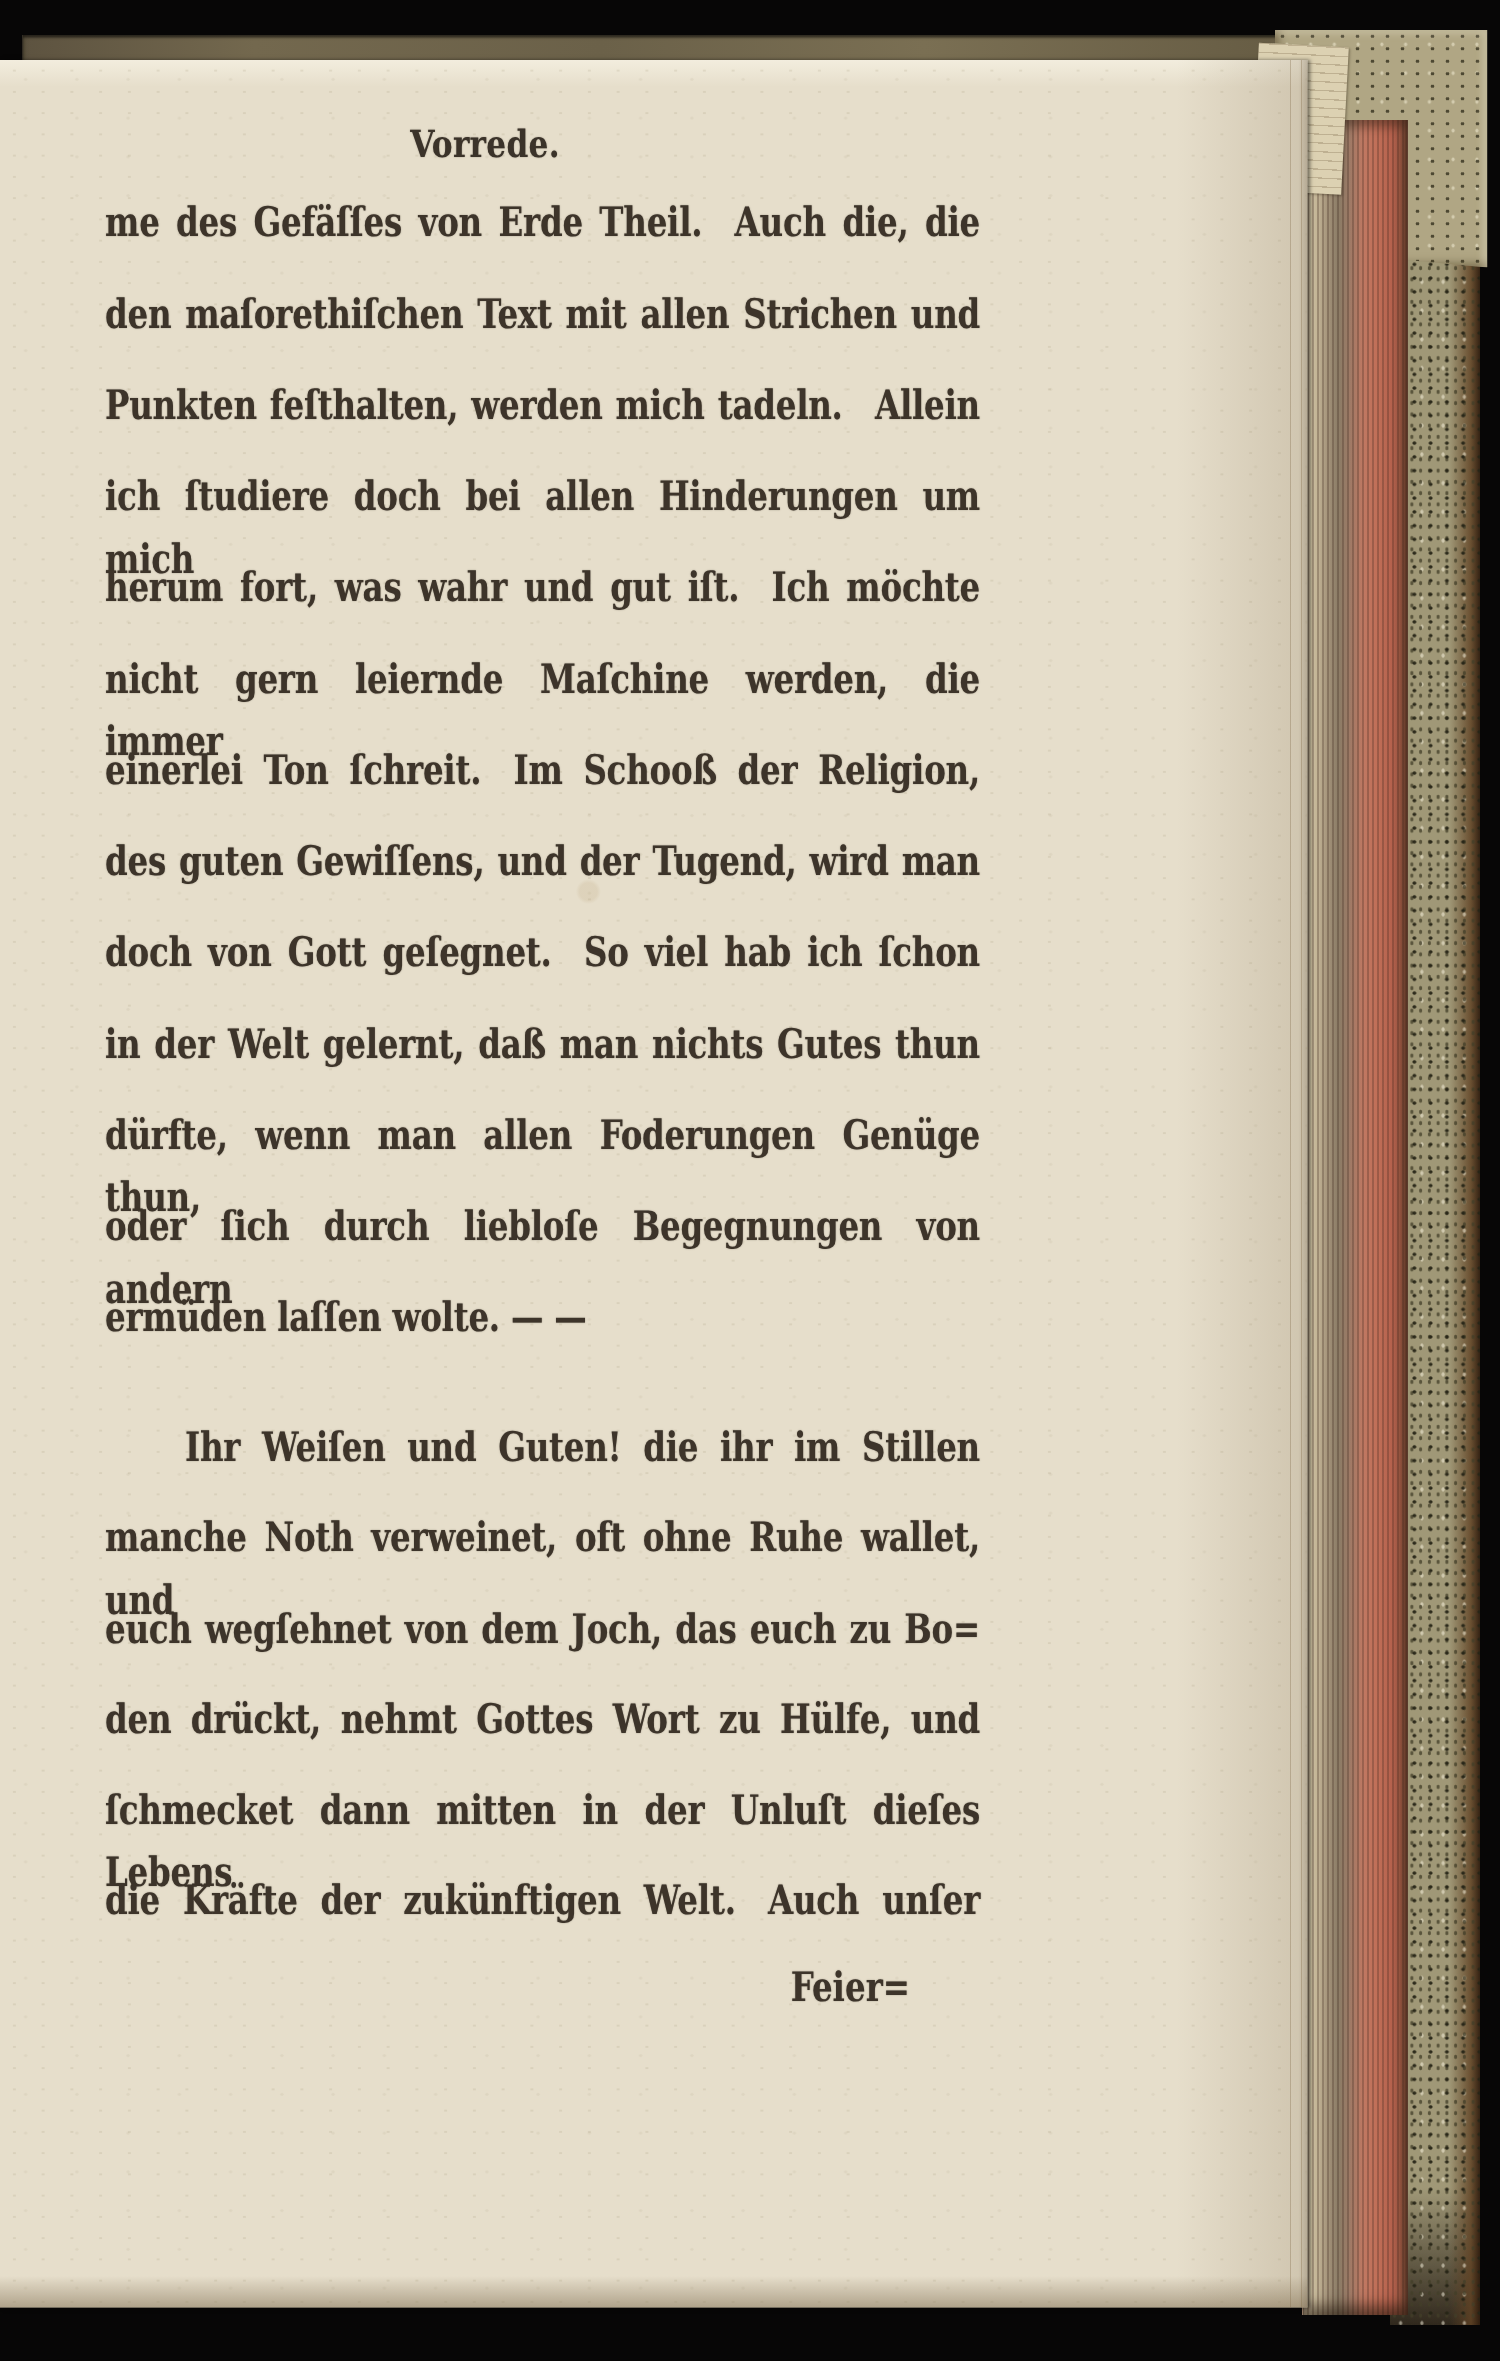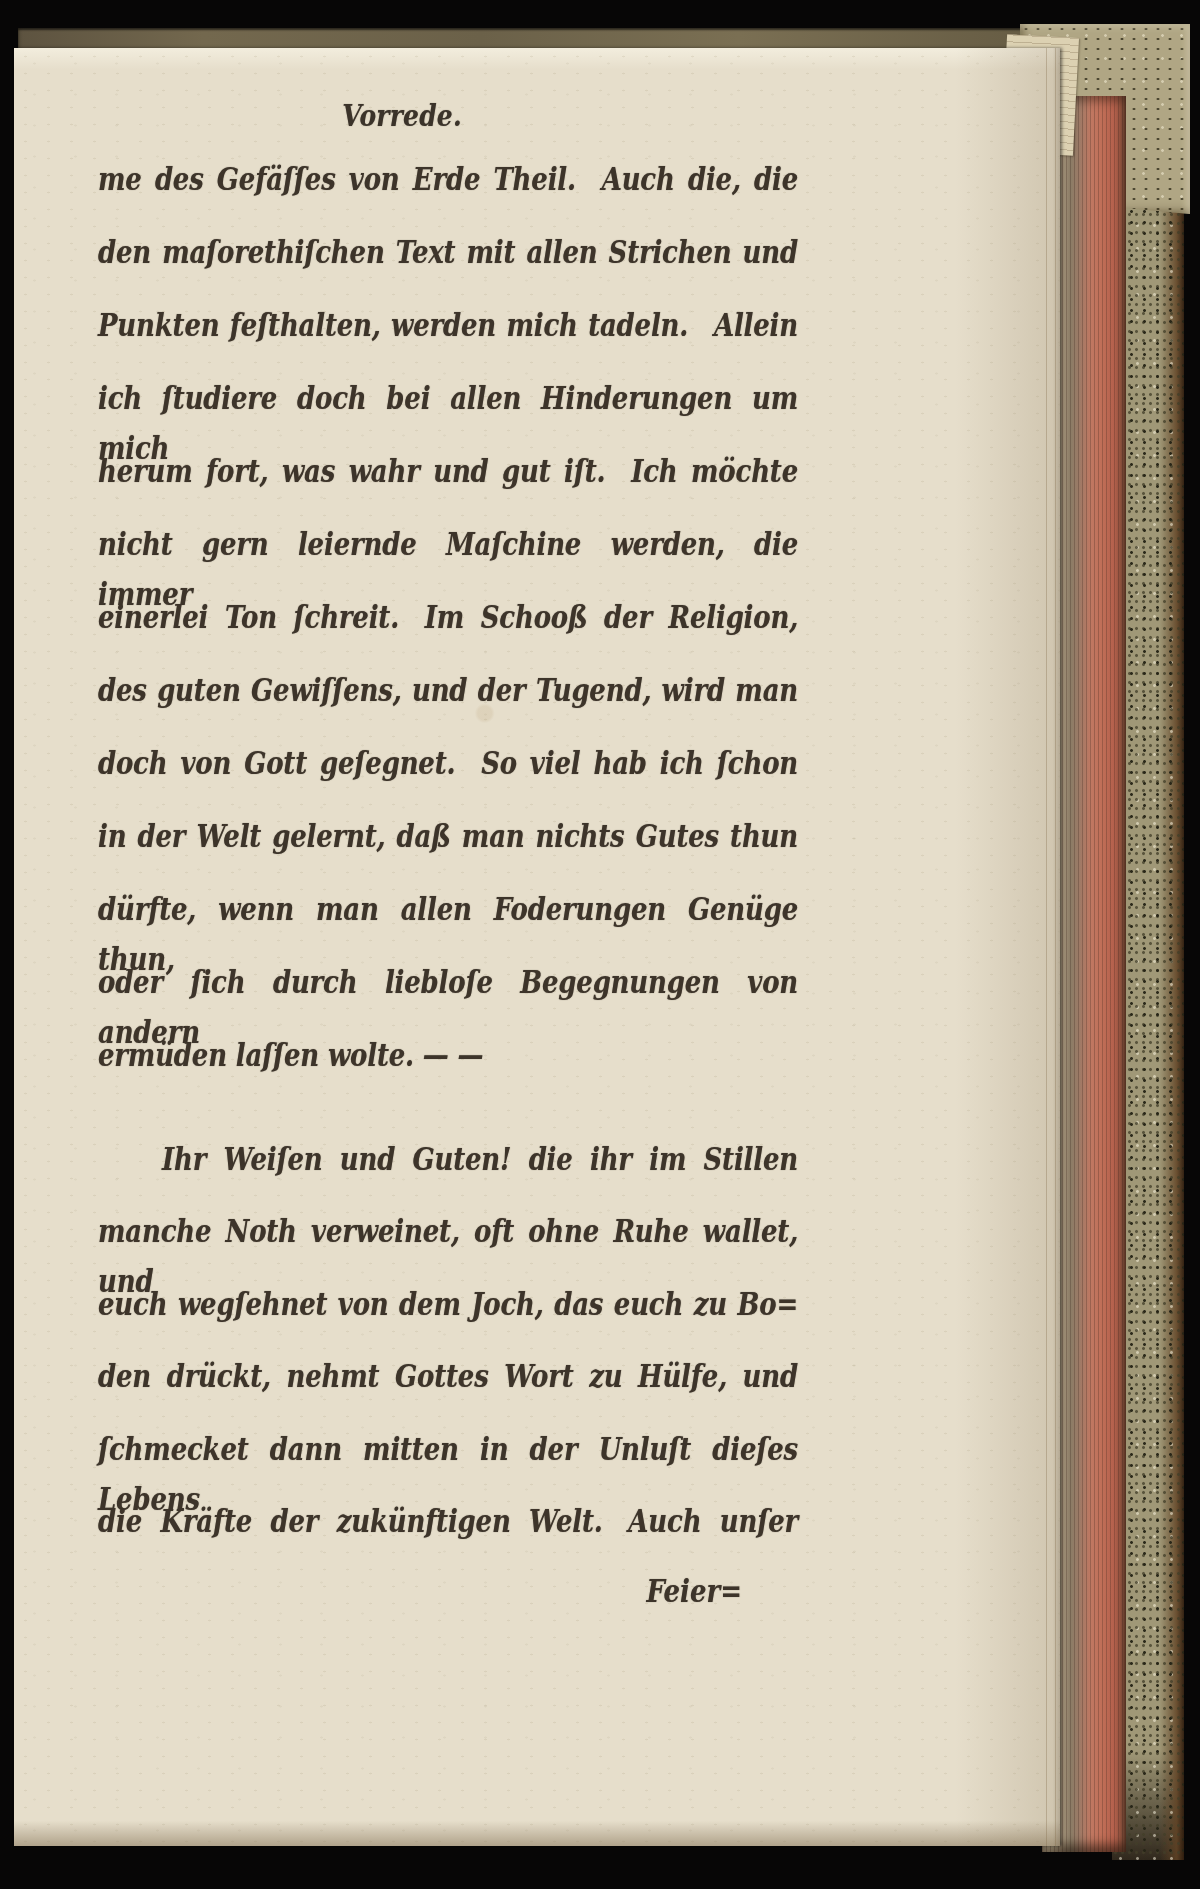--- a/index.html
+++ b/index.html
@@ -32,30 +32,30 @@
     background-color:#a09877;
     background-image:
       radial-gradient(rgba(38,36,22,.95) 1.2px, transparent 1.9px),
       radial-gradient(rgba(66,62,40,.75) 1px, transparent 1.6px),
       radial-gradient(rgba(255,250,230,.5) 1px, transparent 1.5px),
       linear-gradient(90deg, rgba(80,55,30,0) 66%, rgba(96,66,36,.85) 90%, rgba(46,28,14,.95) 100%),
       linear-gradient(180deg, rgba(120,90,50,.5) 0%, rgba(0,0,0,0) 6%, rgba(0,0,0,0) 94%, rgba(20,12,6,.8) 100%);
     background-size:13px 11px,7px 9px,17px 23px,100% 100%,100% 100%;}
 
   
-  .paper{position:absolute;left:14px;top:48px;width:1046px;height:1798px;
+  .paper{position:absolute;left:0;top:48px;width:1046px;height:1798px;
     background-color:#e6decb;
     background-image:
       radial-gradient(circle at 45% 37%, rgba(170,140,90,.14) 0 7px, transparent 10px),
       radial-gradient(rgba(150,138,105,.16) 1px, transparent 1.5px),
       radial-gradient(rgba(150,138,105,.11) 1px, transparent 1.7px),
       linear-gradient(90deg, rgba(0,0,0,0) 90%, rgba(125,105,72,.20) 99.3%, rgba(90,72,46,.35) 100%),
       linear-gradient(180deg, rgba(255,252,240,.5) 0%, rgba(0,0,0,0) 1.2%, rgba(0,0,0,0) 98.6%, rgba(110,90,60,.45) 100%);
     background-size:100% 100%,23px 17px,41px 31px,100% 100%,100% 100%;
-    box-shadow:2px 0 3px rgba(0,0,0,.5);font-style:italic;}
+    box-shadow:2px 0 3px rgba(0,0,0,.5);}
   .crease{position:absolute;right:2px;top:0;width:16px;height:100%;
     background:repeating-linear-gradient(90deg,transparent 0 4px,rgba(128,106,72,.34) 4px 5px,transparent 5px 9px);}
 
   
   .tline{position:absolute;left:84px;width:700px;height:44px;line-height:40px;
     font-size:26px;font-weight:700;color:#3d342a;letter-spacing:-0.2px;
     text-align:justify;text-align-last:justify;
     transform:scaleY(1.25);transform-origin:0 0;
     text-shadow:0 0 1px rgba(61,53,42,.55);}
   .tline.no-stretch{text-align:left;text-align-last:left;}

